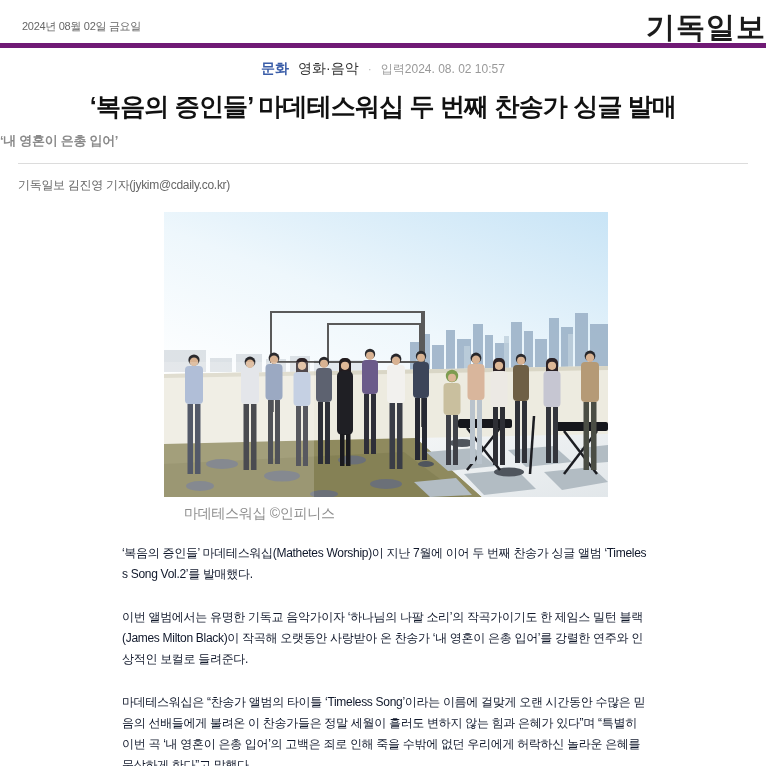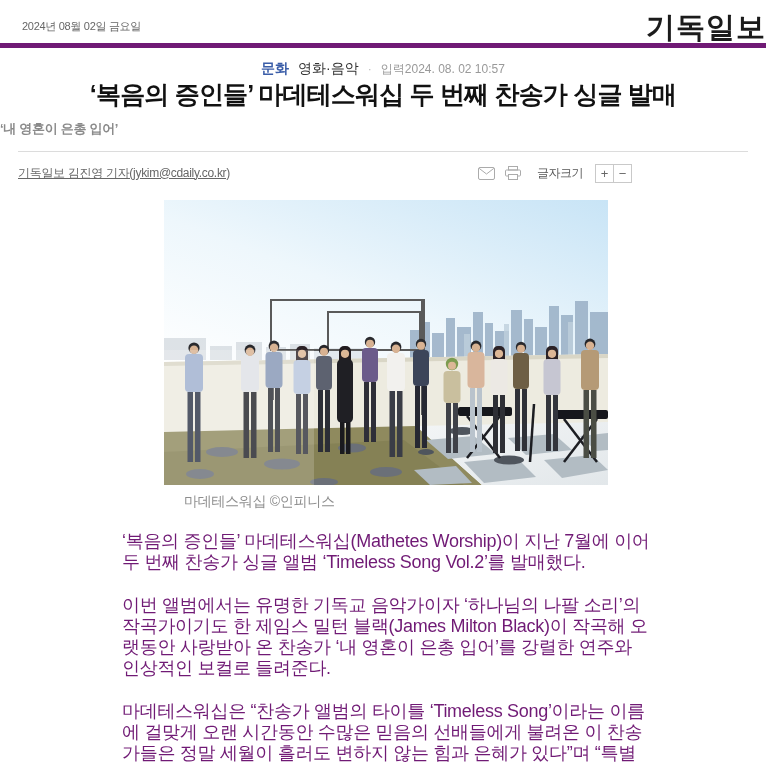--- a/index.html
+++ b/index.html
@@ -13,41 +13,41 @@
 
   
   .meta-row { display:flex; justify-content:center; align-items:center; gap:9px; margin-top:12px; font-size:14px; }
   .meta-row .section { color:#3a5da8; font-weight:bold; }
   .meta-row .subsection { color:#333; font-weight:normal; }
   .meta-row .dot { color:#bbb; font-size:12px; }
   .meta-row .pub { color:#999; font-size:12px; }
   .meta-row .pub .lbl { margin-right:0; }
 
   
-  .headline { text-align:center; font-size:25px; font-weight:bold; color:#111; letter-spacing:-0.8px; }
+  .headline { text-align:center; margin-top:12px; font-size:25px; font-weight:bold; color:#111; letter-spacing:-0.8px; }
   .subheadline { text-align:left; margin-top:9px; font-size:13px; font-weight:bold; color:#8a8a8a; letter-spacing:-0.3px; }
 
   
   .byline-divider { border-top:1px solid #dcdcdc; margin:13px 18px 0 18px; }
   .byline-row { display:flex; align-items:center; justify-content:space-between; padding:0 134px 0 18px; height:42px; }
-  .byline-row .reporter { font-size:12px; color:#666; letter-spacing:-0.3px;text-decoration:underline; }
+  .byline-row .reporter { font-size:12px; color:#666; letter-spacing:-0.3px; }
   .tools { display:flex; align-items:center; gap:10px; }
   .tool-icon { display:inline-flex; align-items:center; cursor:pointer; }
   .fontsize-label { font-size:12px; color:#555; letter-spacing:-0.5px; margin-left:6px; }
   .fz-btn { width:19px; height:19px; border:1px solid #c9c9c9; background:#fff; color:#666;
             font-size:13px; line-height:17px; text-align:center; display:inline-block; cursor:pointer; }
   .fz-btn.minus { margin-left:-1px; }
 
   
   .article { width:528px; margin-left:122px; }
   .figure { width:444px; margin:6px auto 0 auto; }
   .figure svg.photo { display:block; width:444px; height:285px; }
   .figure .caption { margin-top:8px; font-size:14px; color:#8d8d8d; letter-spacing:-0.3px;margin-left:20px; }
   .paragraphs { margin-top:20px; }
-  .paragraphs p { font-size:18px; line-height:21px; color:#701a75; letter-spacing:-0.3px;
+  .paragraphs p { font-size:12px; line-height:21px; color:#0f172a; letter-spacing:-0.3px;
                   word-break:break-all; margin-bottom:22px; }
 </style>
 </head>
 <body>
 
 <header class="topbar">
   <span class="date">2024년 08월 02일 금요일</span>
   <div class="logo">기독일보</div>
 </header>
 
@@ -59,40 +59,20 @@
     <span class="lbl">입력</span><span>2024. 08. 02 10:57</span>
   </span>
 </div>
 
 <h1 class="headline">‘복음의 증인들’ 마데테스워십 두 번째 찬송가 싱글 발매</h1>
 <div class="subheadline">‘내 영혼이 은총 입어’</div>
 
 <div class="byline-divider"></div>
 <div class="byline-row">
   <span class="reporter">기독일보 김진영 기자(jykim@cdaily.co.kr)</span>
-  <span class="tools">
-    <span class="tool-icon">
-      <svg width="17" height="13" viewBox="0 0 17 13">
-          <rect x="0.5" y="0.5" width="16" height="12" rx="1.5" fill="none" stroke="#ababab"></rect>
-          <path d="M1.2 1.4 L8.5 7 L15.8 1.4" fill="none" stroke="#ababab"></path>
-        </svg>
-    </span>
-    <span class="tool-icon">
-      <svg width="16" height="14" viewBox="0 0 16 14">
-          <rect x="3.5" y="0.5" width="9" height="3.5" fill="none" stroke="#ababab"></rect>
-          <rect x="0.5" y="4" width="15" height="6" rx="1" fill="none" stroke="#ababab"></rect>
-          <rect x="3.5" y="8.5" width="9" height="5" fill="#fff" stroke="#ababab"></rect>
-        </svg>
-    </span>
-    <span class="fontsize-label">글자크기</span>
-    <span style="display:inline-flex; margin-left:2px;">
-      <span class="fz-btn plus">+</span>
-      <span class="fz-btn minus">−</span>
-    </span>
-  </span>
 </div>
 
 <article class="article">
 
   <figure class="figure">
 
     <svg class="photo" viewBox="0 0 444 285" preserveAspectRatio="none">
       <defs>
         <linearGradient id="sky" x1="0" y1="1" x2="1" y2="0">
           <stop offset="0" stop-color="#ffffff"></stop>

